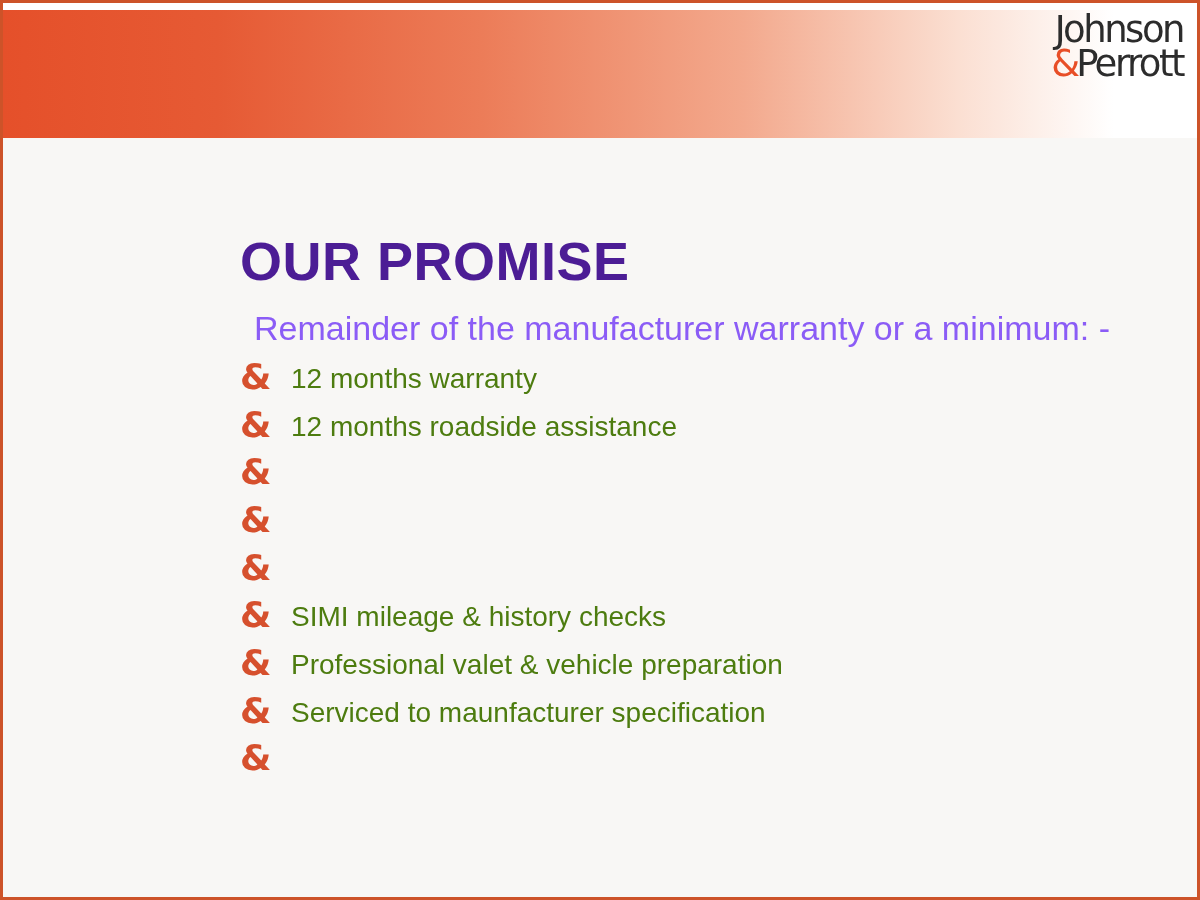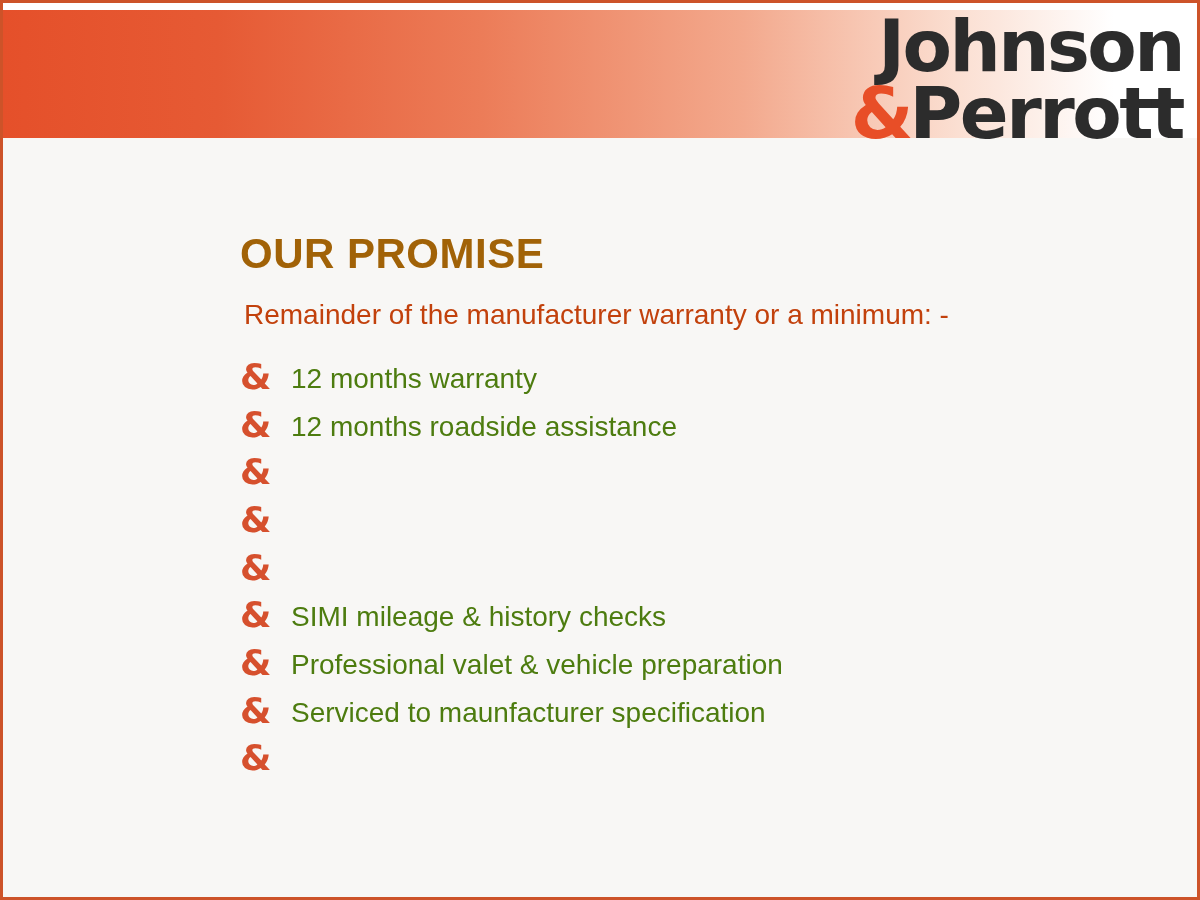--- a/index.html
+++ b/index.html
@@ -37,49 +37,49 @@
       #ec7c58 40%,
       #f3a98d 62%,
       #fbdfd2 80%,
       #ffffff 93%);
   }
   .logo {
     position: absolute;
     top: 10px; right: 14px;
     text-align: right;
     font-family: "DejaVu Sans", sans-serif;
-    font-weight: 700;
-    font-size: 72px;
+    font-weight: 400;
+    font-size: 37px;
     line-height: 0.93;
     letter-spacing: -2.5px;
     color: #2c2c2c;
     white-space: nowrap;
   }
   .logo-amp {
     color: #e84e27;
     letter-spacing: -4px;
   }
   
   .main { position: absolute; inset: 0; }
   .page-title {
     position: absolute;
     left: 237px; top: 227px;
     margin: 0;
-    font-size: 42px;
+    font-size: 54px;
     font-weight: 600;
     letter-spacing: 0.5px;
-    color: #a16207;
+    color: #4c1d95;
   }
   .subtitle {
     position: absolute;
     left: 237px; top: 292px;
-    margin: 4px;
-    font-size: 28px;
+    margin: 14px;
+    font-size: 34px;
     font-weight: 400;
-    color: #c2410c;
+    color: #8b5cf6;
     white-space: nowrap;
   }
   .promise-list {
     position: absolute;
     left: 237px; top: 352px;
     margin: 0; padding: 0;
     list-style: none;
   }
   .promise-list li {
     display: flex;

